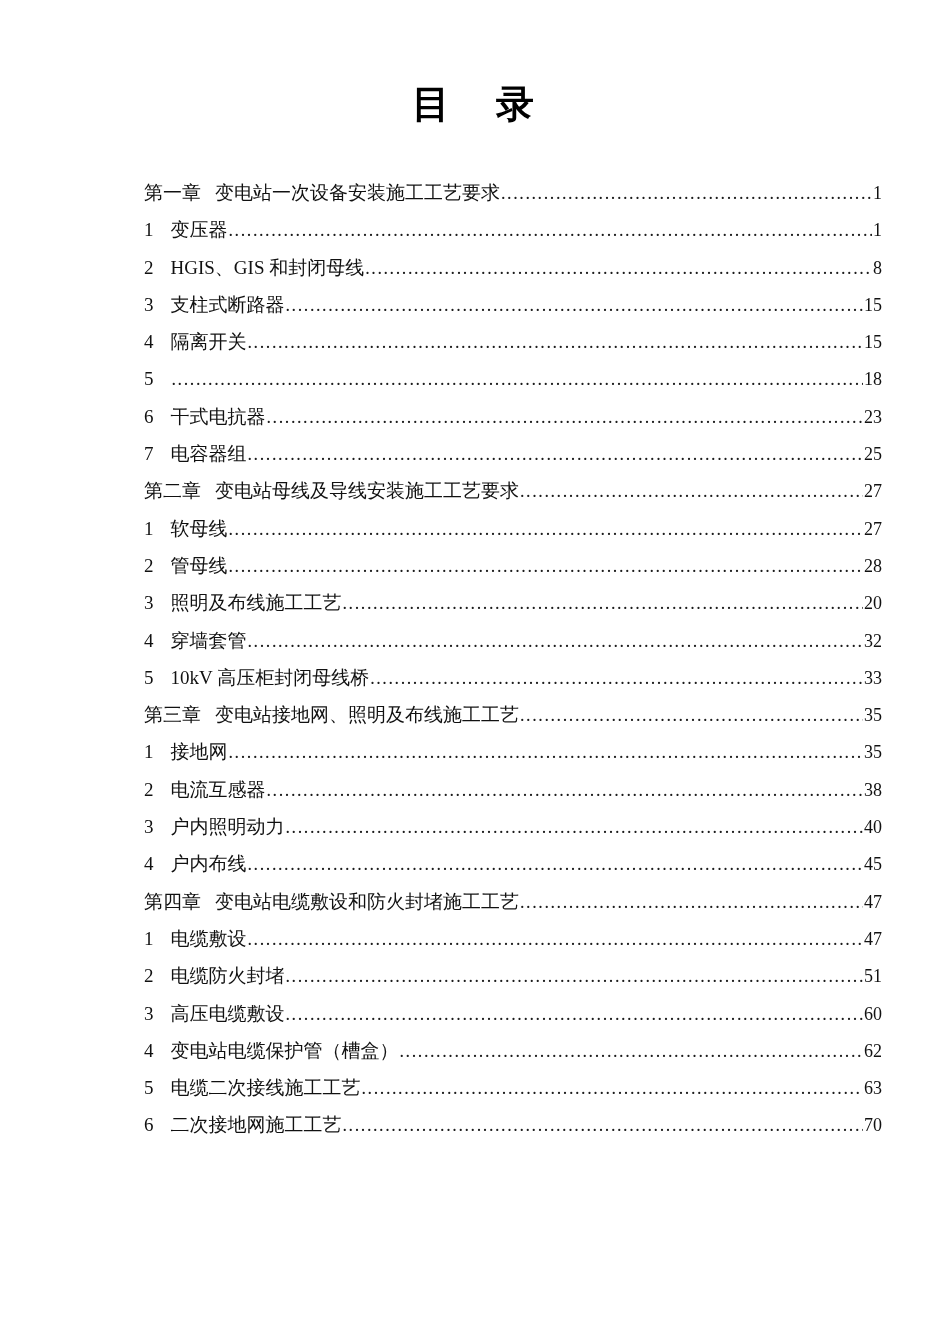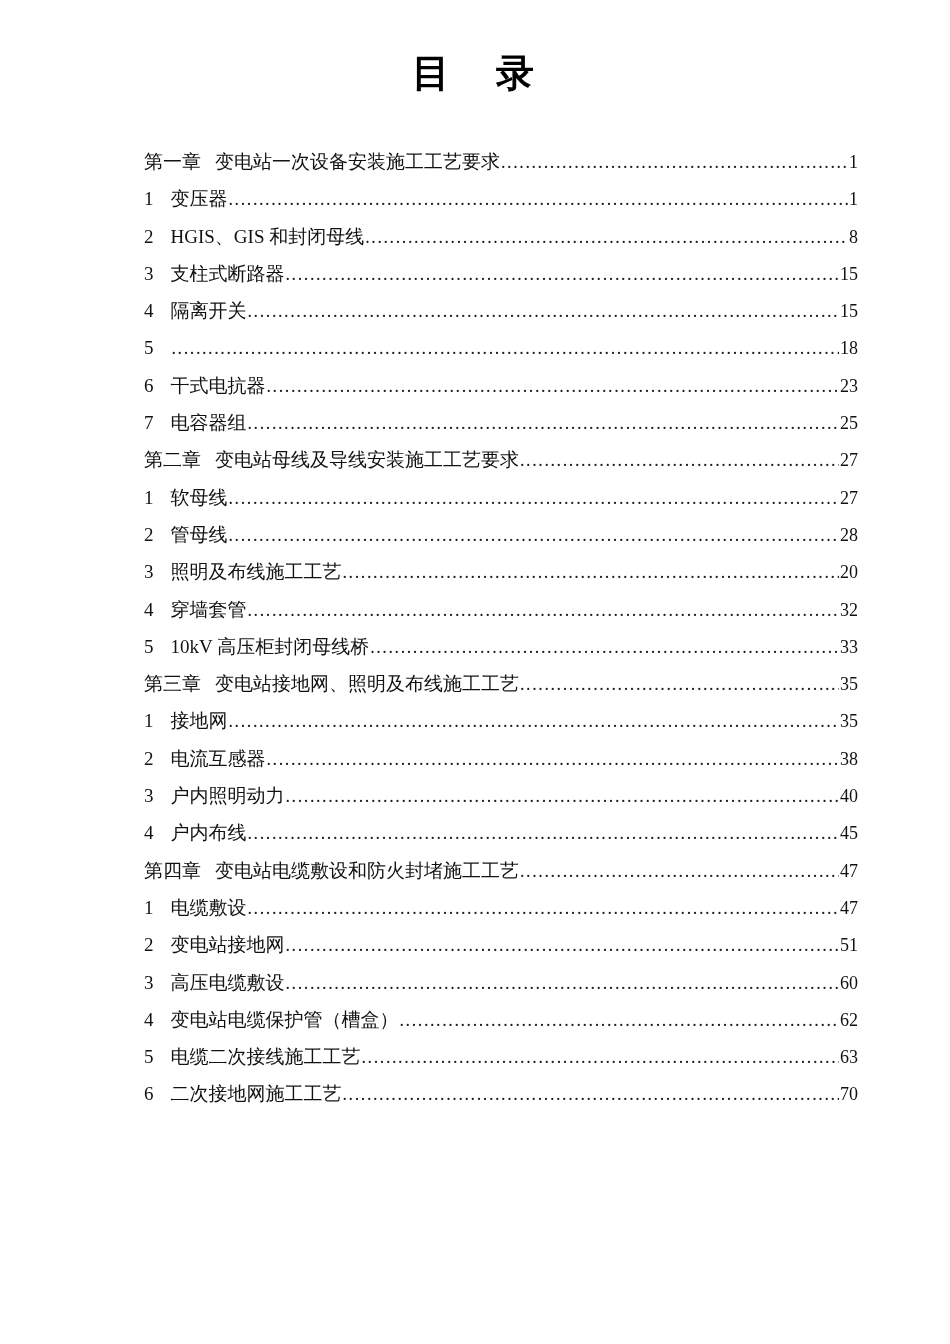--- a/index.html
+++ b/index.html
@@ -14,33 +14,33 @@
   }
 
   .page {
     width: 950px;
     height: 1344px;
     background: #ffffff;
     position: relative;
   }
 
   .doc-title {
-    padding-top: 52px;
+    padding-top: 83px;
     text-align: center;
     font-size: 38px;
     line-height: 42px;
     font-weight: 700;
     letter-spacing: 4px;
     color: #000000;
   }
 
   .toc {
     margin-top: 50px;
     padding-left: 144px;
-    padding-right: 92px;
+    padding-right: 68px;
   }
 
   .toc-row {
     display: flex;
     align-items: baseline;
     height: 37.3px;
     padding-top: 6px;
     font-size: 19px;
     line-height: 24px;
     white-space: nowrap;
@@ -216,21 +216,21 @@
         <span class="pagenum">47</span>
       </div>
       <div class="toc-row item">
         <span class="num">1</span>
         <span class="entry-title">电缆敷设</span>
         <span class="dots"></span>
         <span class="pagenum">47</span>
       </div>
       <div class="toc-row item">
         <span class="num">2</span>
-        <span class="entry-title">变电站接地网</span>
+        <span class="entry-title">电缆防火封堵</span>
         <span class="dots"></span>
         <span class="pagenum">51</span>
       </div>
       <div class="toc-row item">
         <span class="num">3</span>
         <span class="entry-title">高压电缆敷设</span>
         <span class="dots"></span>
         <span class="pagenum">60</span>
       </div>
       <div class="toc-row item">

